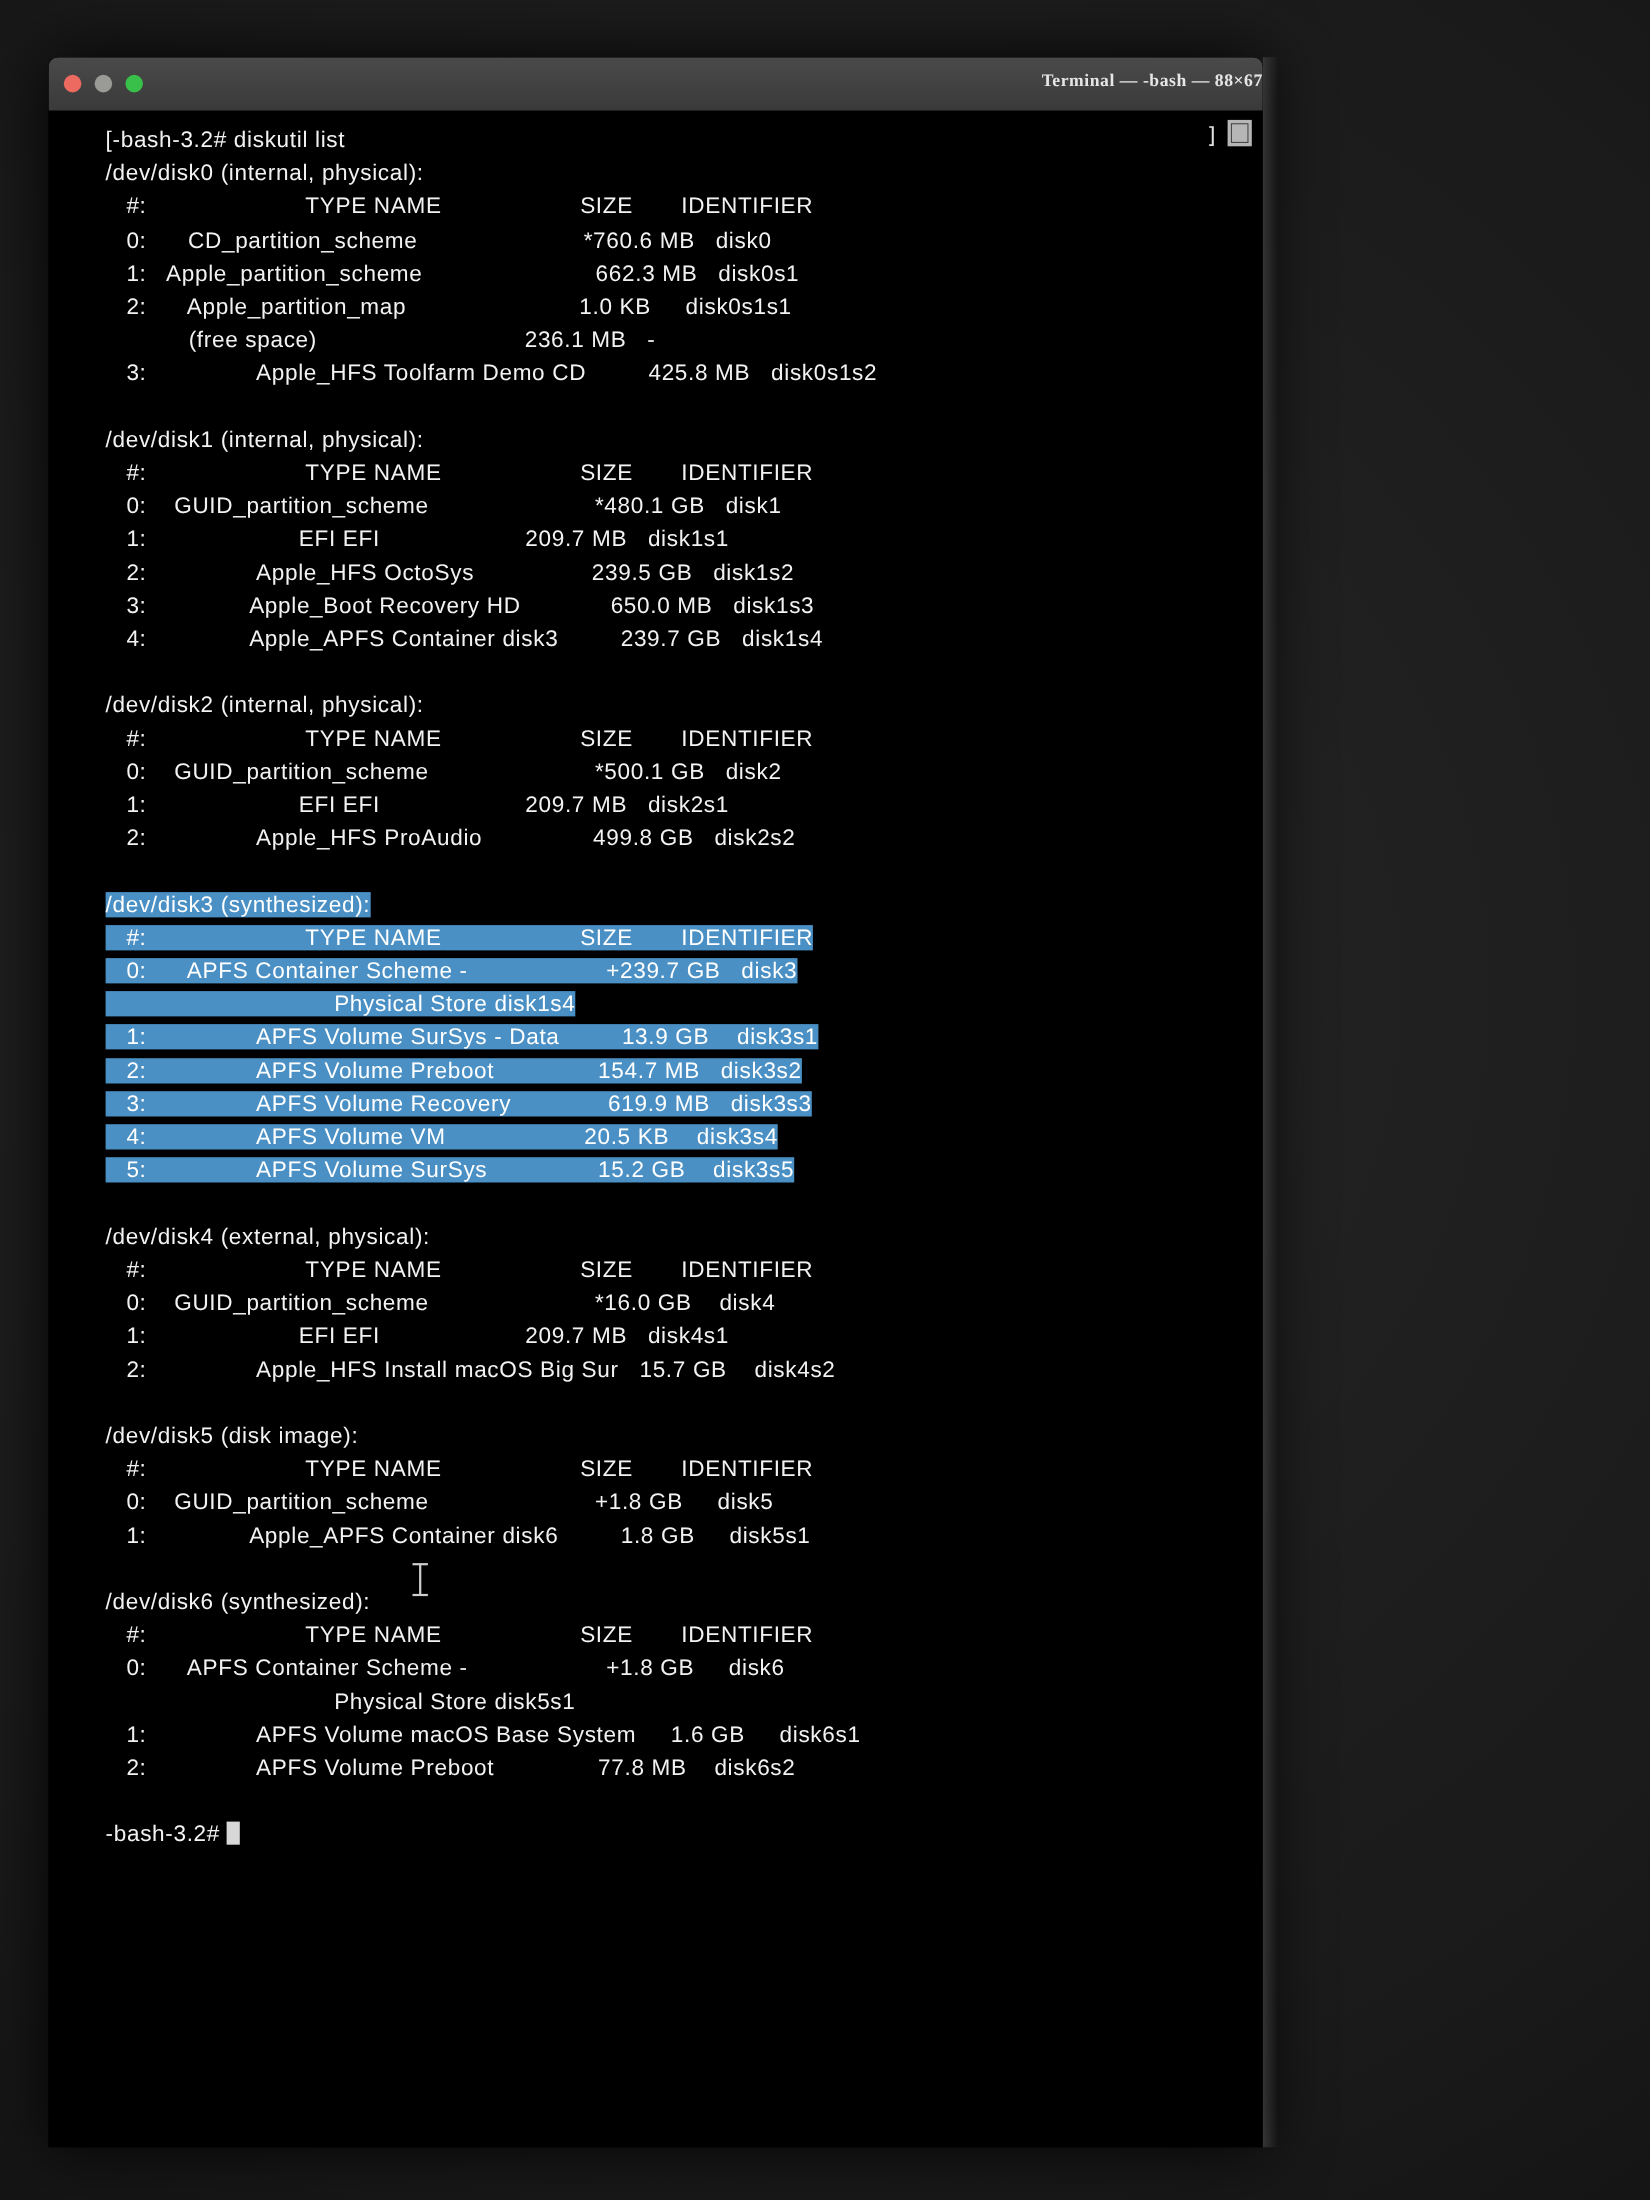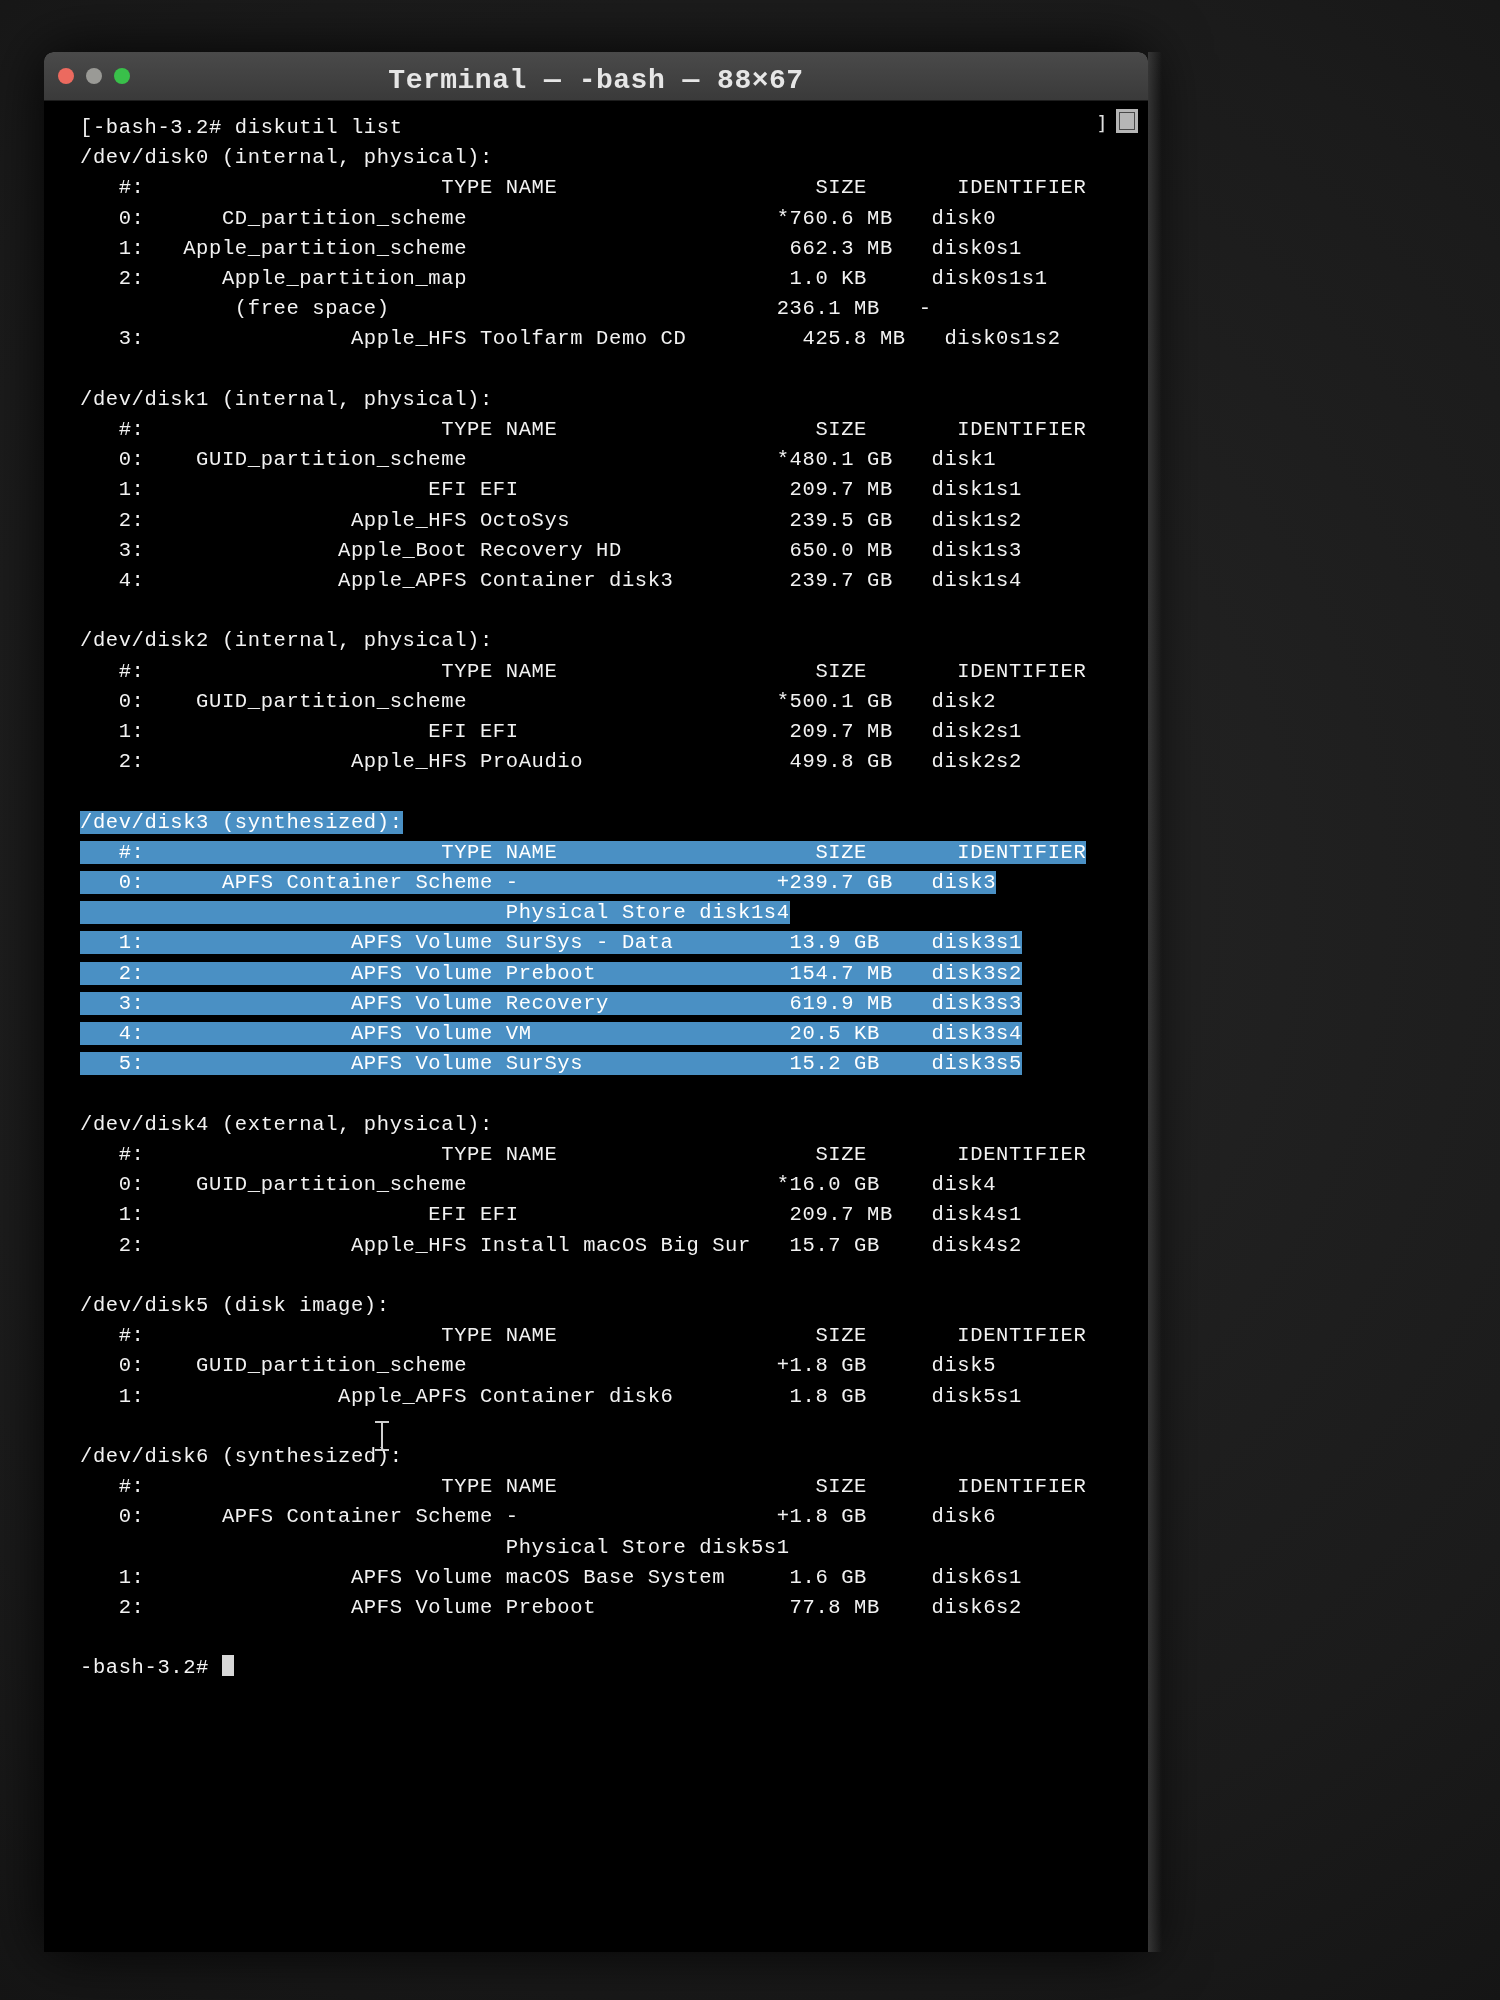--- a/index.html
+++ b/index.html
@@ -52,41 +52,41 @@
     width: 16px; height: 16px; border-radius: 50%;
     display: block;
   }
   .light.red { background: #ec6a5f; }
   .light.yellow { background: #9a9a96; }
   .light.green { background: #39c04a; }
 
   .title {
     position: absolute;
     left: 0; right: 0; top: 13px;
-    text-align: center;
+    text-align: right;
     color: #e6e6e6;
-    font-family: Liberation Mono, monospace;
-    font-size: 28px;
+    font-family: Liberation Serif, serif;
+    font-size: 16px;
     font-weight: bold;
     letter-spacing: 0.5px;
   }
 
   .term {
     position: relative;
     background: #000000;
     height: 1852px;
     padding: 8px 0 0 0;
     box-sizing: border-box;
   }
 
   pre.screen {
     margin: 0;
-    padding: 4px 0 0 36px;
+    padding: 4px 0 0 52px;
     color: #f2f2f2;
-    font-family: Liberation Mono, monospace;
+    font-family: Liberation Sans, sans-serif;
     font-size: 20.5px;
     line-height: 30.2px;
     letter-spacing: 0.6px;
     white-space: pre;
   }
 
   .sel {
     background: #4a90c4;
     color: #ffffff;
     display: inline;

